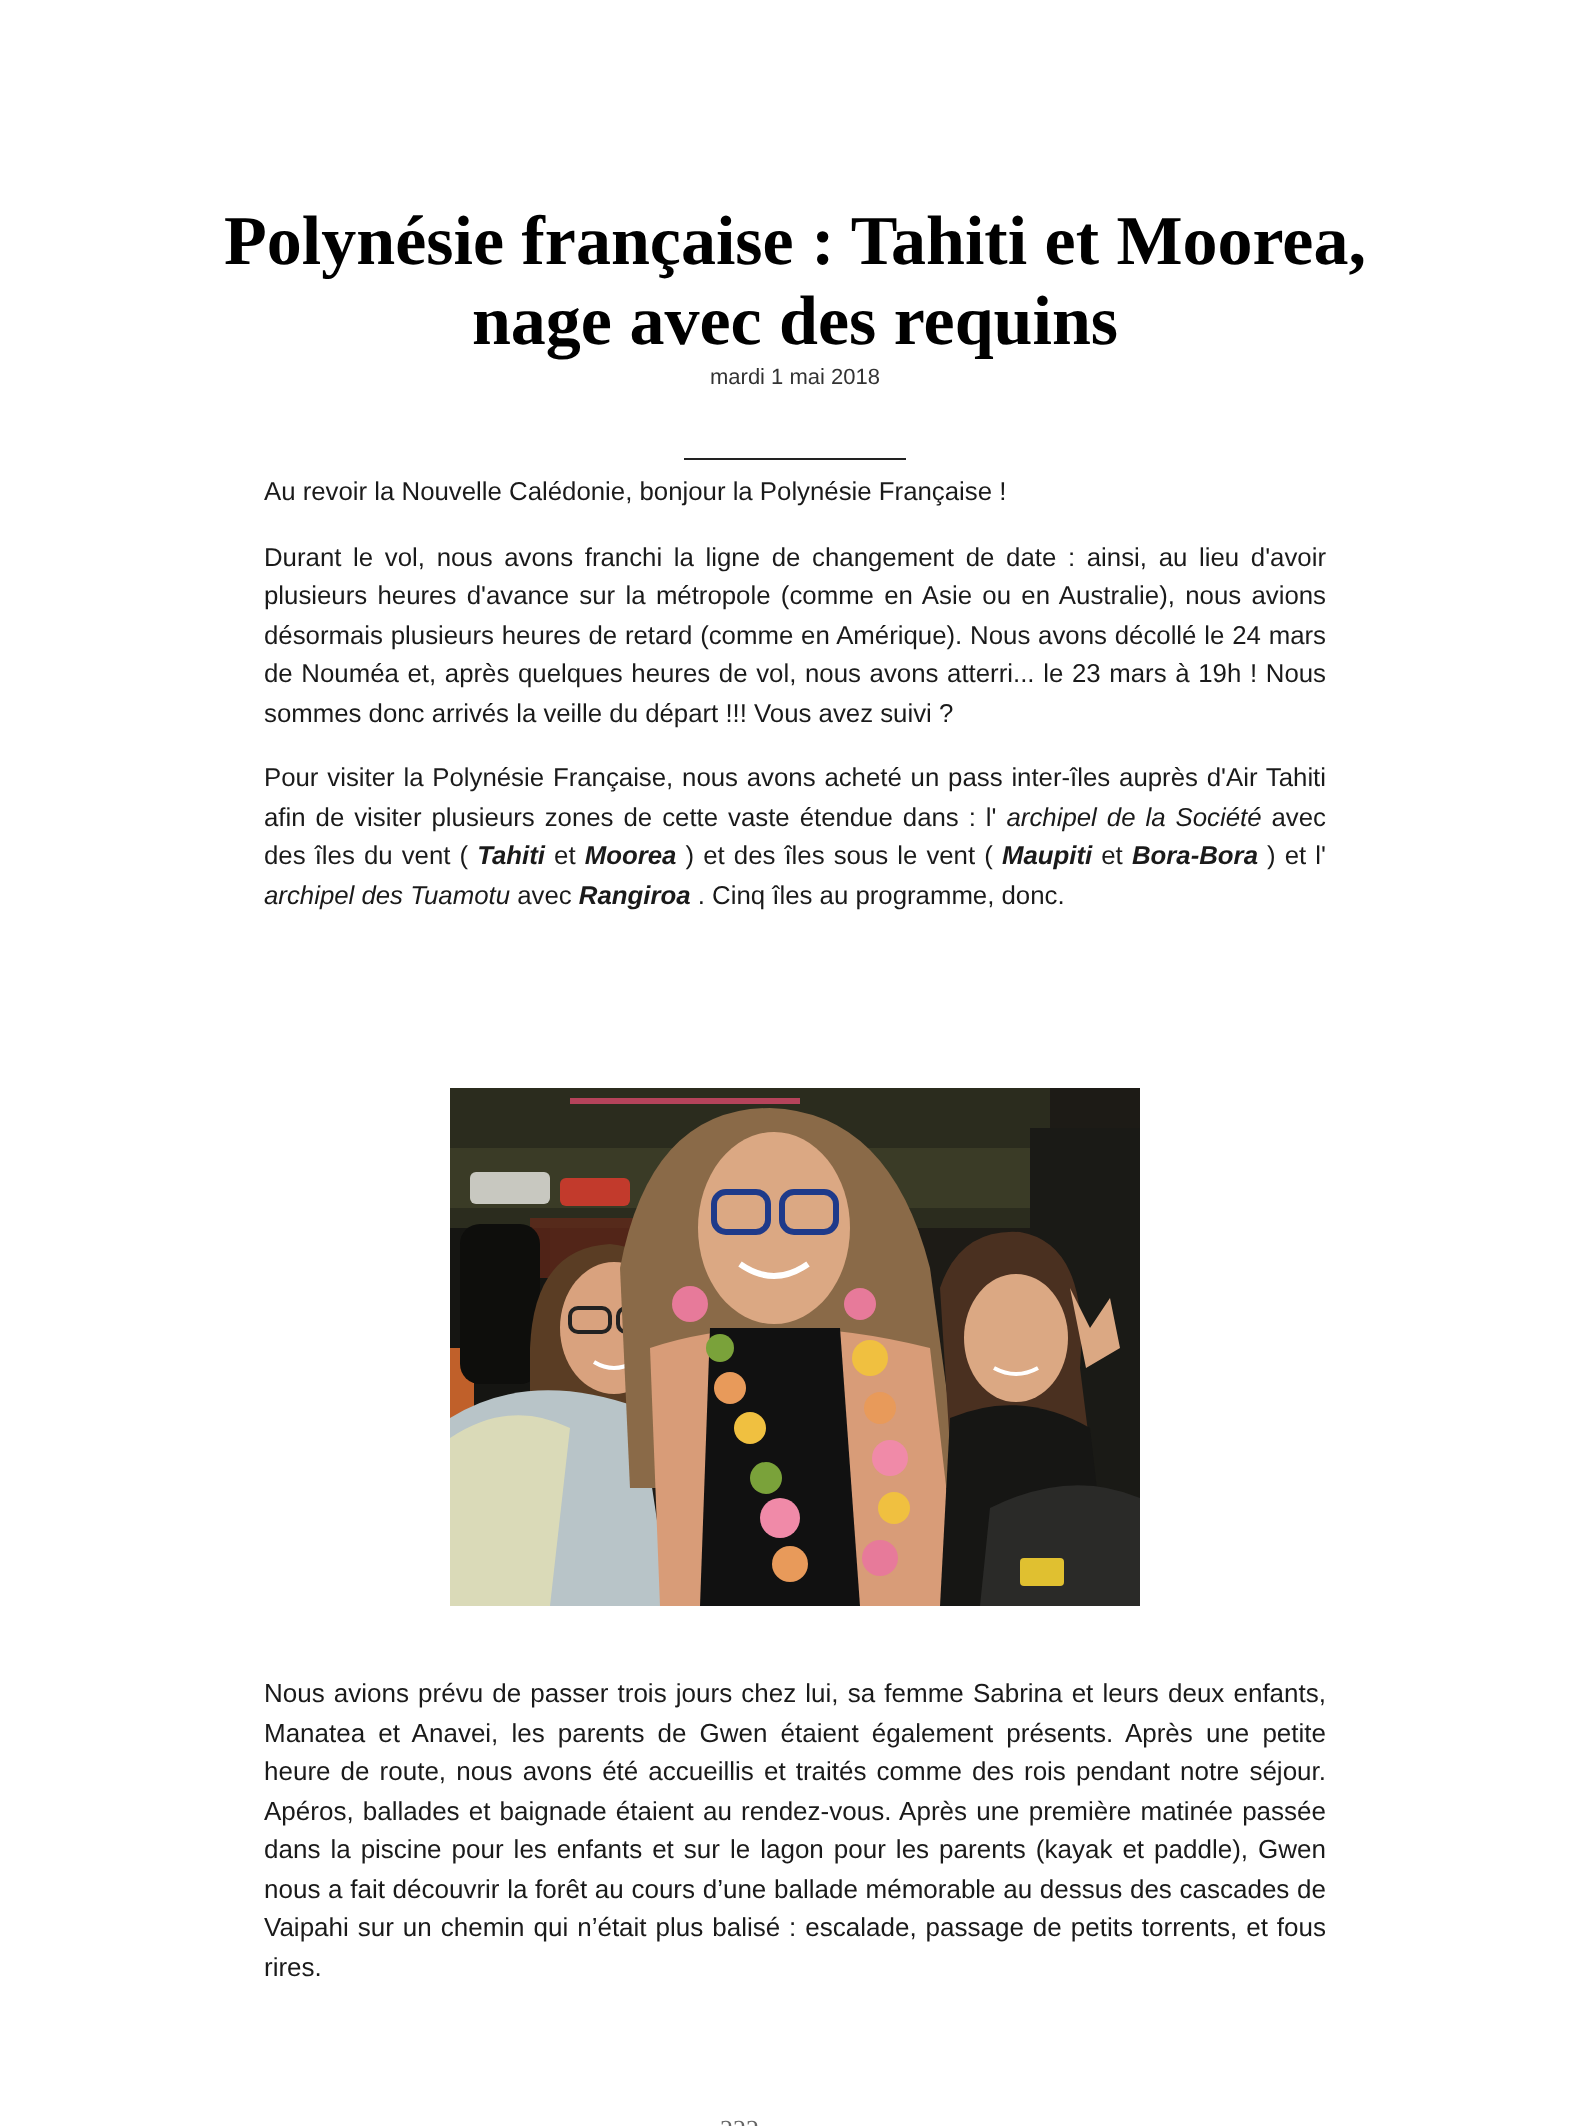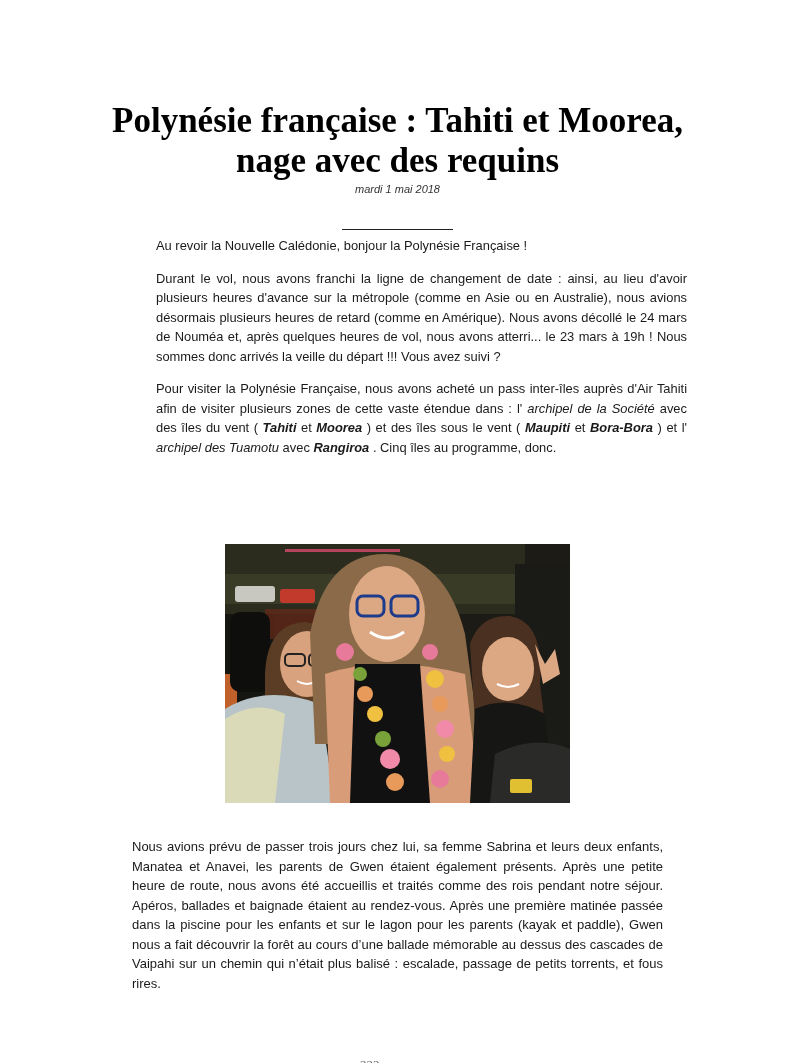--- a/index.html
+++ b/index.html
@@ -34,42 +34,40 @@
       line-height: 40px;
       color: #000;
       letter-spacing: 0px;
     }
     .date {
       position: absolute;
       left: 200px;
       width: 395px;
       top: 182px;
       text-align: center;
-      font-style: italic;
       font-size: 11px;
       line-height: 14px;
       color: #333;
     }
     .separator {
       position: absolute;
       left: 342px;
       top: 229px;
       width: 111px;
       height: 0;
       border-top: 1.3px solid #222;
     }
     .content {
       position: absolute;
       left: 132px;
       width: 531px;
       top: 236px;
       font-size: 12.9px;
       line-height: 19.5px;
       color: #1a1a1a;
-      margin-left: 24px;
     }
     .content p {
       margin: 0 0 13px 0;
       text-align: justify;
     }
     .content p.first {
       text-align: left;
     }
     .content b { font-weight: bold; font-style: italic; }
     .content i { }

